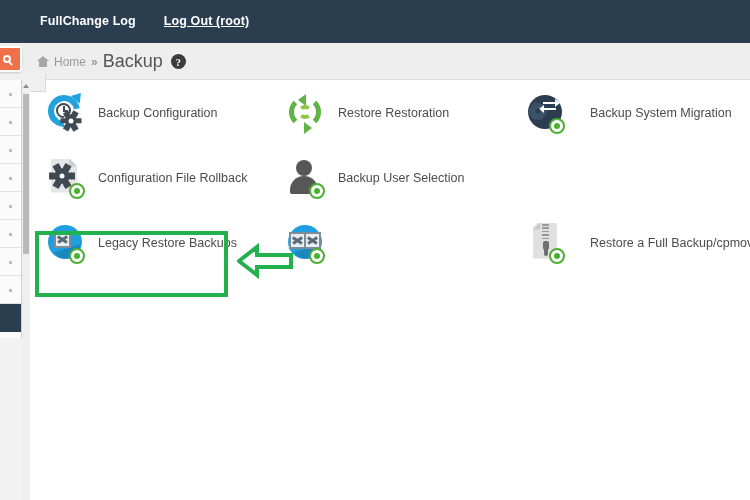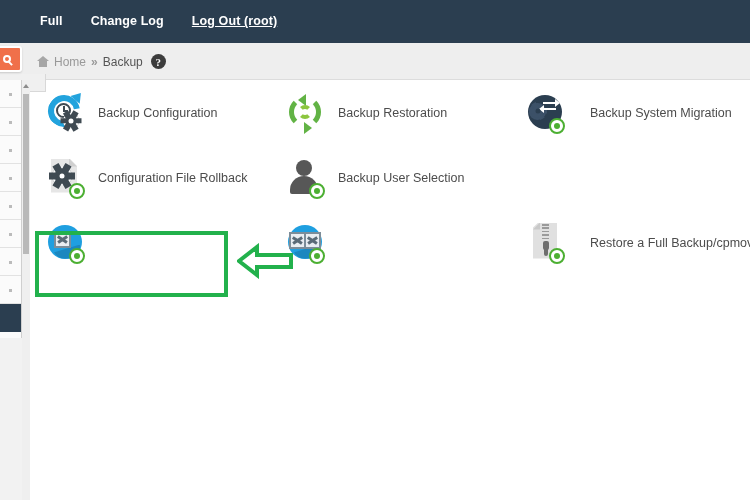--- a/index.html
+++ b/index.html
@@ -20,21 +20,21 @@
   .topnav-item {
     color: #ffffff;
     font-size: 12.5px;
     font-weight: bold;
     letter-spacing: .1px;
     white-space: nowrap;
     line-height: 43px;
     cursor: pointer;
   }
   .topnav-item.news { margin-left: 40px; }
-  .topnav-item.changelog { margin-left: 28px; }
+  .topnav-item.changelog { }
   .topnav-item.logout { margin-left: 28px; text-decoration: underline; }
 
   
   .crumbbar {
     position: absolute; left: 0; top: 43px; width: 750px; height: 37px;
     background: #eeeeee;
     border-bottom: 1px solid #dcdcdc;
   }
   .crumb-inner {
     position: absolute; left: 37px; top: 0; height: 37px;
@@ -44,21 +44,21 @@
   .home-icon .roof {
     position:absolute; left:0; top:0; width:0; height:0;
     border-left:6px solid transparent; border-right:6px solid transparent;
     border-bottom:5px solid #a6a6a6;
   }
   .home-icon .base {
     position:absolute; left:2px; top:5px; width:8px; height:6px; background:#a6a6a6;
   }
   .crumb-home { font-size: 12px; color: #999999; cursor: pointer; }
   .crumb-sep { font-size: 12px; color: #999999; font-weight: bold; }
-  .crumb-current { font-size: 12px; color: #555555; cursor: pointer; }
+  .crumb-current { font-size: 18px; color: #555555; cursor: pointer; }
   .help-icon {
     width: 15px; height: 15px; border-radius: 50%;
     background: #3c3c3c; color: #ffffff;
     font-size: 11px; font-weight: bold;
     display: flex; align-items: center; justify-content: center;
     margin-left: 3px; cursor: pointer; font-family: "Liberation Serif", serif;
   }
 
   
   .sidebar {
@@ -402,21 +402,21 @@
         <span class="lbl">Backup Configuration</span>
       </div>
 
       <div class="cell">
         <span class="iconwrap ic-restore">
           <span class="ring"></span>
             <span class="a1"></span>
             <span class="a2"></span>
             <span class="inner"></span>
         </span>
-        <span class="lbl">Backup Restoration</span>
+        <span class="lbl">Restore Restoration</span>
       </div>
 
       <div class="cell wide">
         <span class="iconwrap ic-mig">
           <span class="disc"></span>
           <span class="gearsm">
               <span class="hole"></span>
             </span>
           <span class="arr1"></span>
             <span class="arr2"></span>
@@ -459,20 +459,21 @@
           <span class="disc"></span>
             <span class="shadow"></span>
           <span class="arcbox">
               <span class="x1"></span>
               <span class="x2"></span>
             </span>
           <span class="badge">
               <i></i>
             </span>
         </span>
+        <span class="lbl">Legacy Restore Backups</span>
       </div>
 
       <div class="cell">
         <span class="iconwrap ic-box double">
           <span class="disc"></span>
             <span class="shadow"></span>
           <span class="arcbox b1">
               <span class="x1"></span>
               <span class="x2"></span>
             </span>

